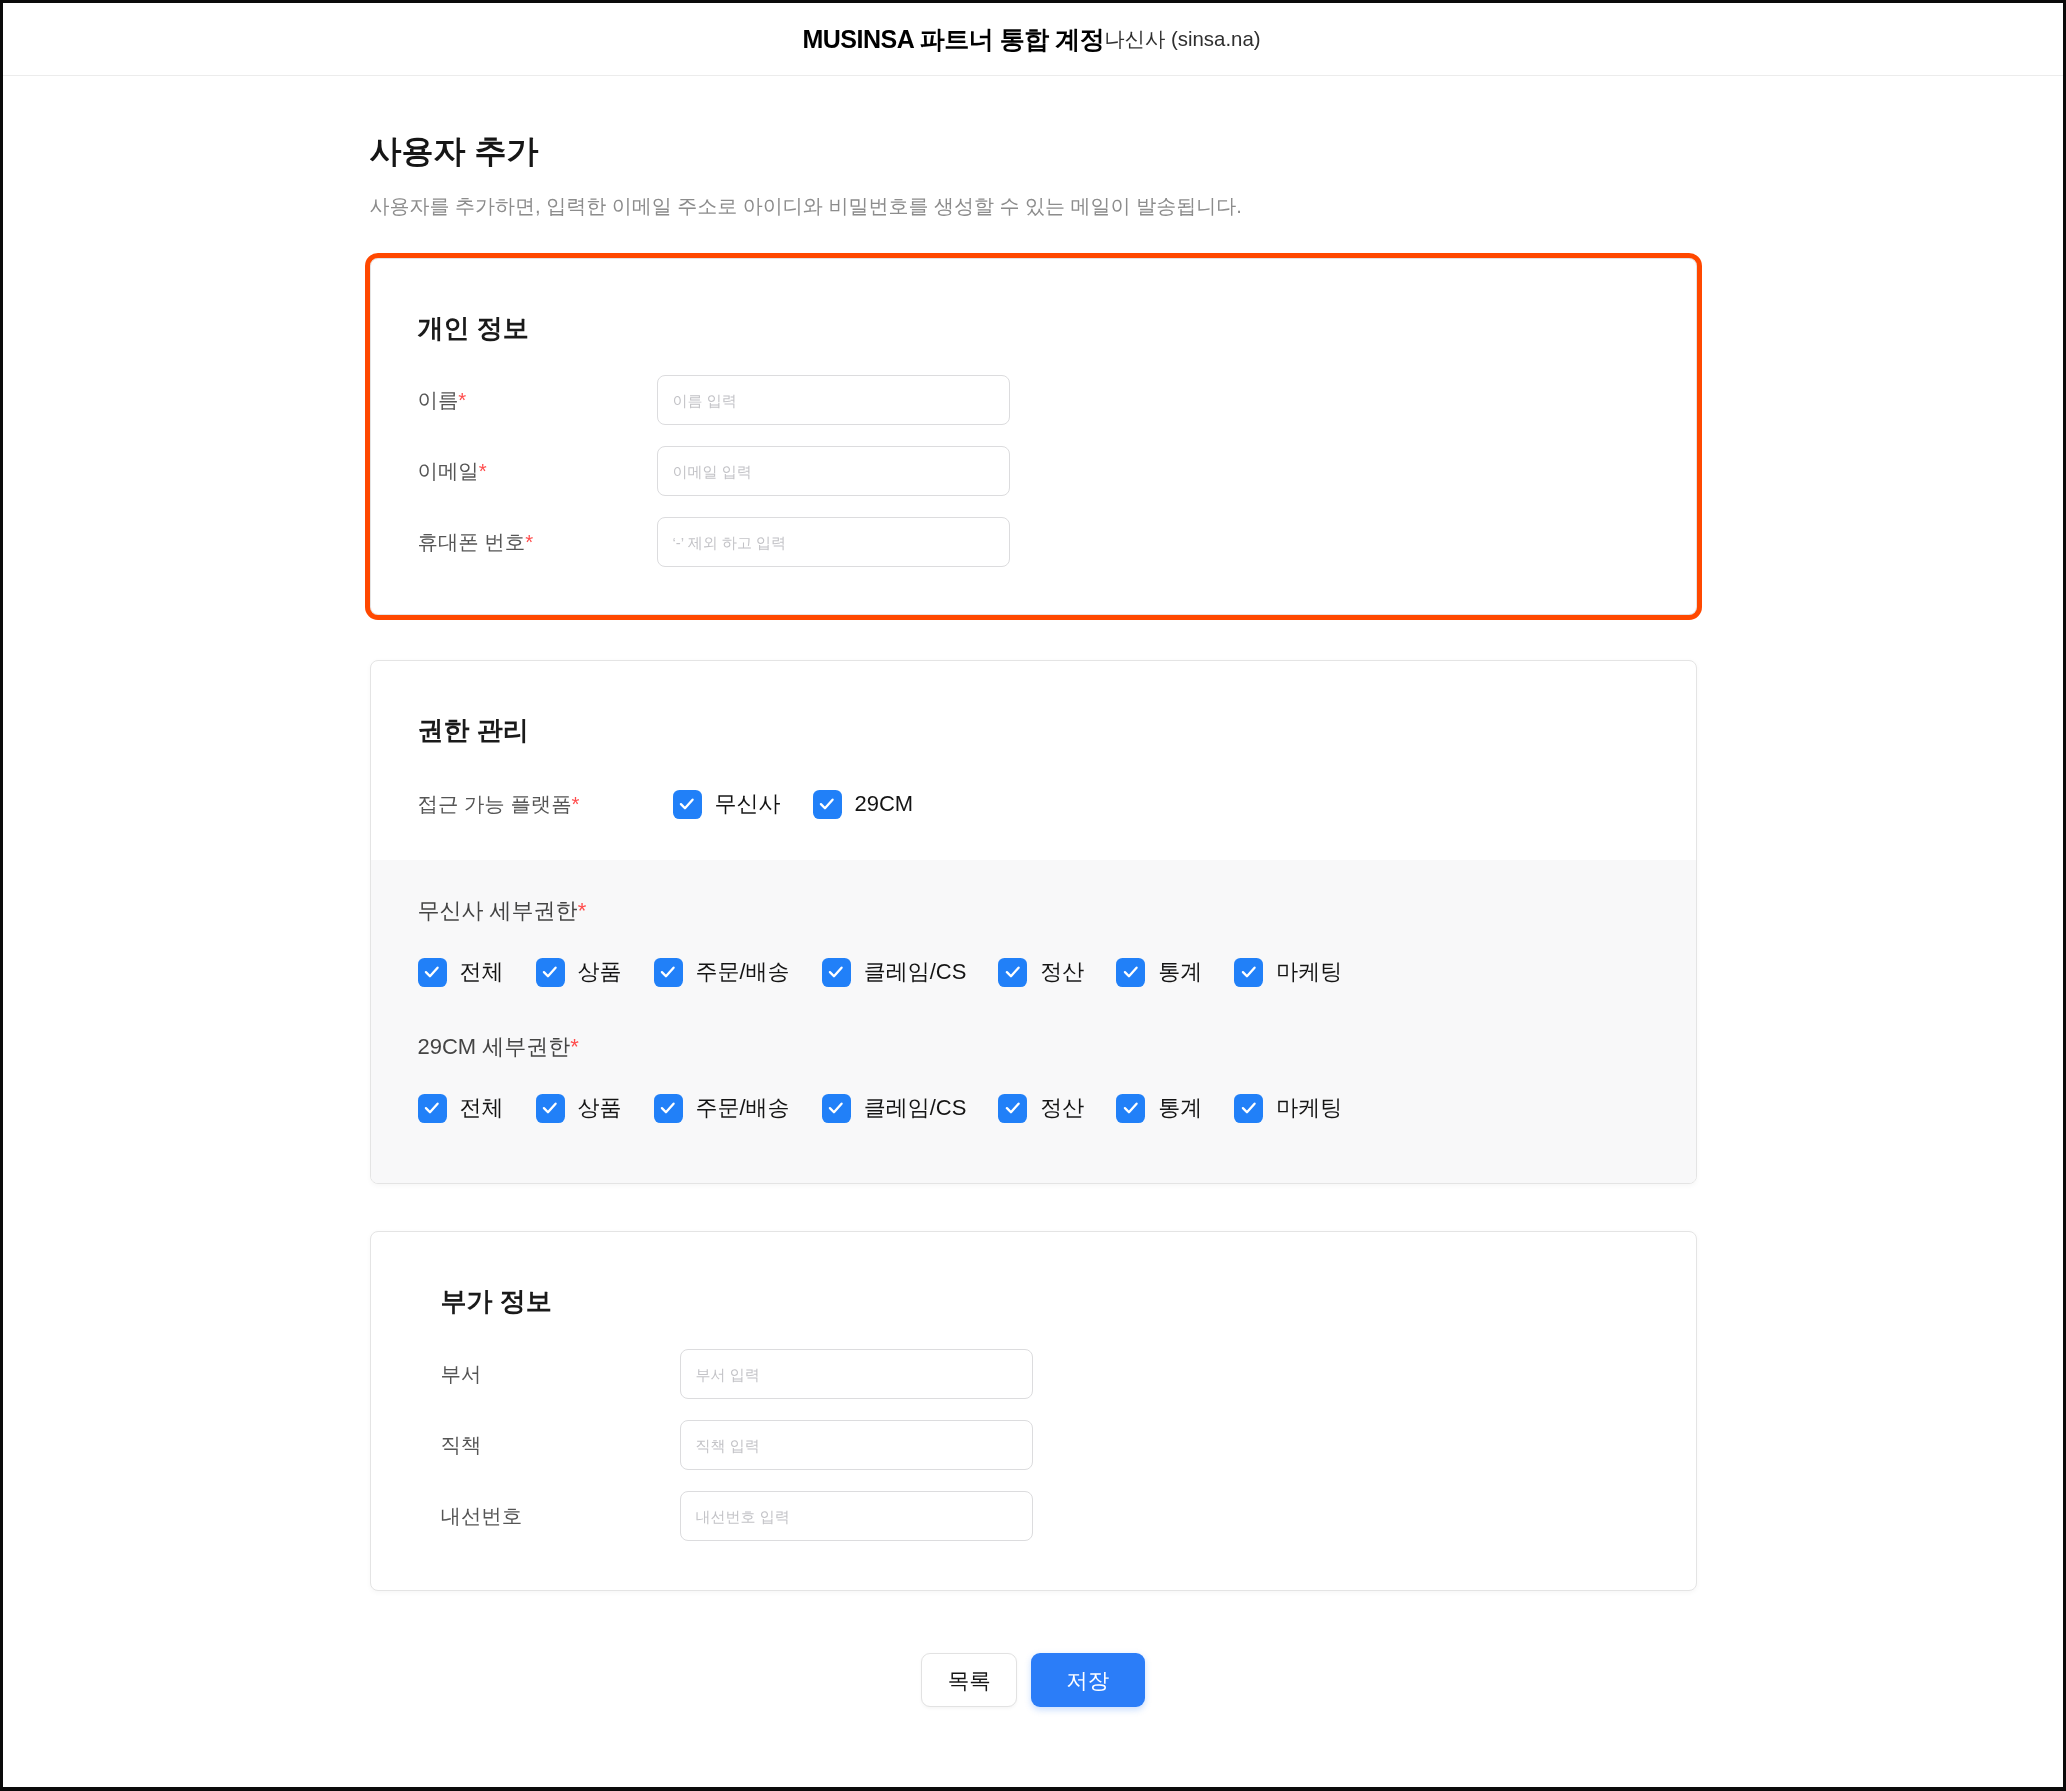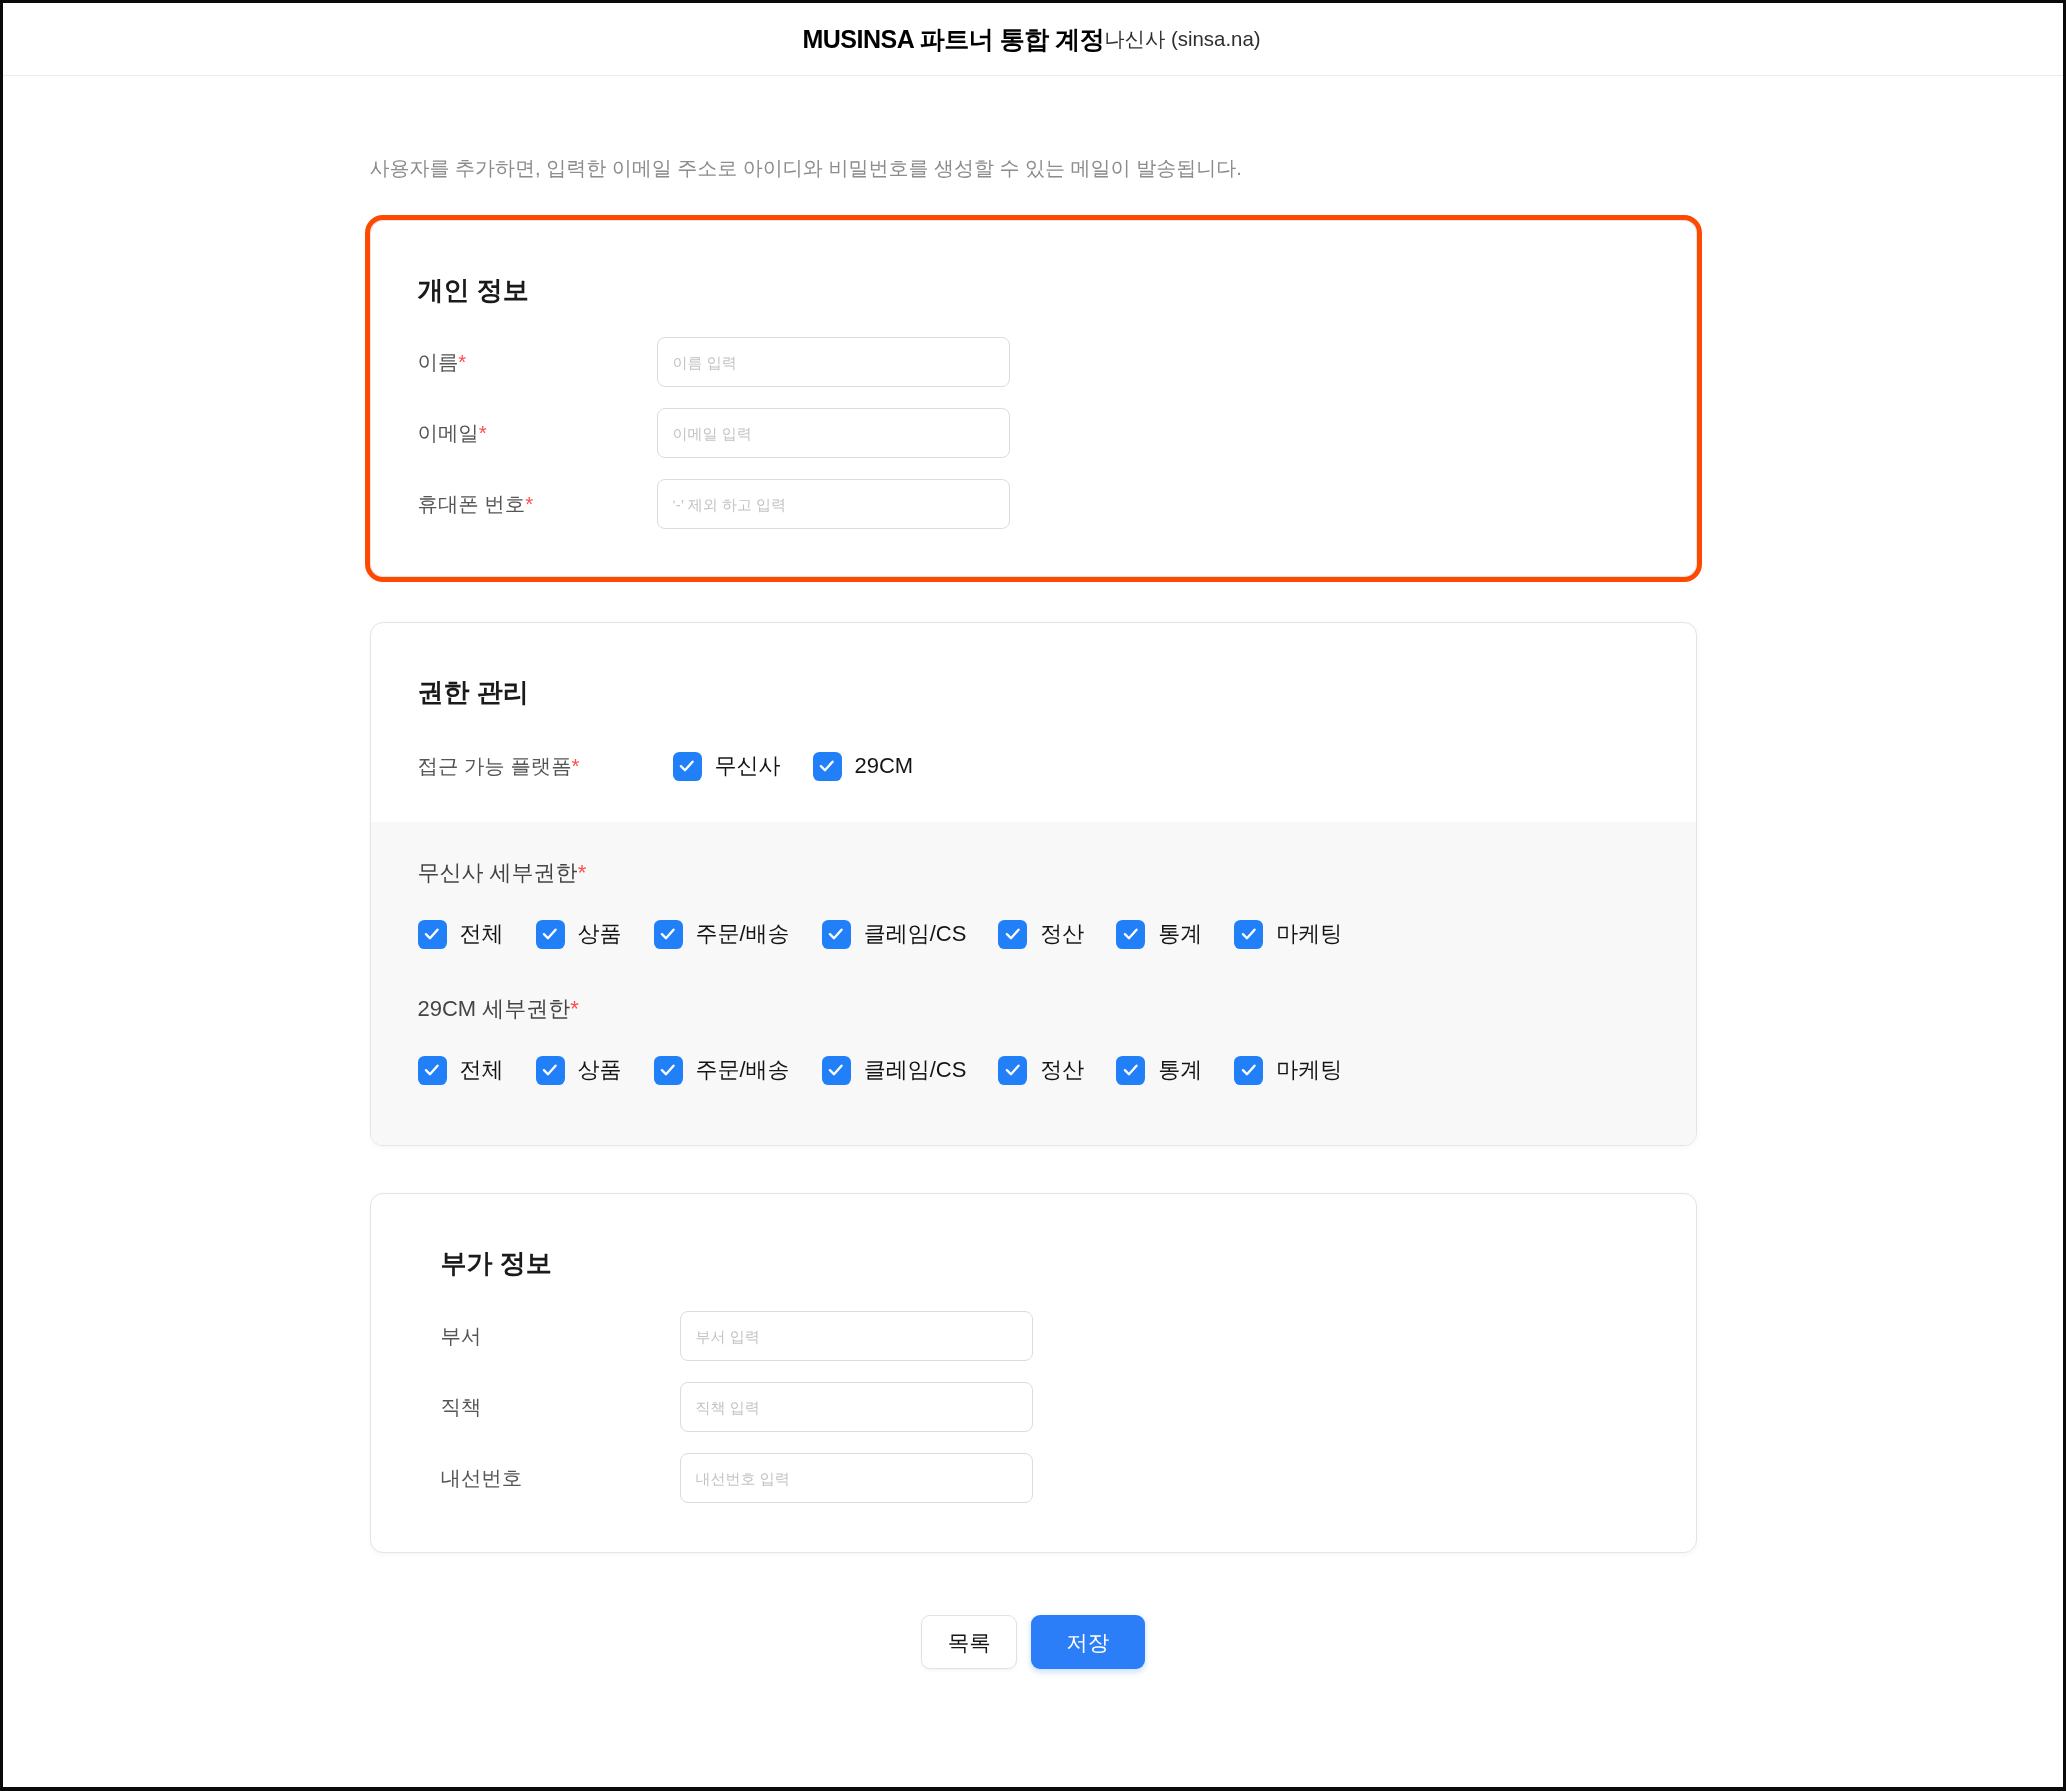--- a/index.html
+++ b/index.html
@@ -27,21 +27,21 @@
     padding:0 40px 0 37px;border-bottom:1.1px solid #ECECEC;background:#fff;
   }
   .brand{font-size:25px;font-weight:800;letter-spacing:-0.5px;color:#000;}
   .account{font-size:20.4px;color:#2f2f2f;}
   
   .main{width:1327px;margin:0 auto;padding-top:56px;}
   .page-title{font-size:32px;line-height:38px;font-weight:700;color:#161616;}
   .page-subtitle{margin-top:24px;font-size:20px;line-height:24px;color:var(--subtle-gray);}
   
   .card{
-    background:#fff;border:1.1px solid var(--card-border);border-radius:13px;
+    background:#fff;border:1.1px solid var(--card-border);border-radius:8px;
     box-shadow:0 1.1px 5.4px rgba(0,0,0,0.035);
   }
   .card-highlight{outline:5.4px solid var(--orange);outline-offset:0;}
   .card1{margin-top:40px;padding:54px 47px 47px;}
   .card2{margin-top:45px;overflow:hidden;}
   .card2-top{padding:54px 47px 41px;}
   .card3{margin-top:47px;padding:54px 70px 49px;}
   .section-title{font-size:26px;line-height:31px;font-weight:700;color:#1A1A1A;}
   
   .form-rows{margin-top:31px;display:flex;flex-direction:column;gap:21px;}
@@ -81,20 +81,21 @@
 
 <div class="screen">
 
   <div class="topbar">
     <div class="brand">MUSINSA 파트너 통합 계정</div>
     <div class="account">나신사 (sinsa.na)</div>
   </div>
 
   <div class="main">
 
+    <div class="page-title">사용자 추가</div>
     <div class="page-subtitle">사용자를 추가하면, 입력한 이메일 주소로 아이디와 비밀번호를 생성할 수 있는 메일이 발송됩니다.</div>
 
     <div class="card card-highlight card1">
       <div class="section-title">개인 정보</div>
       <div class="form-rows">
 
           <div class="form-row">
             <div class="field-label"><span>이름</span><span class="req">*</span></div>
             <input class="text-input" type="text" placeholder="이름 입력" style="">
           </div>

